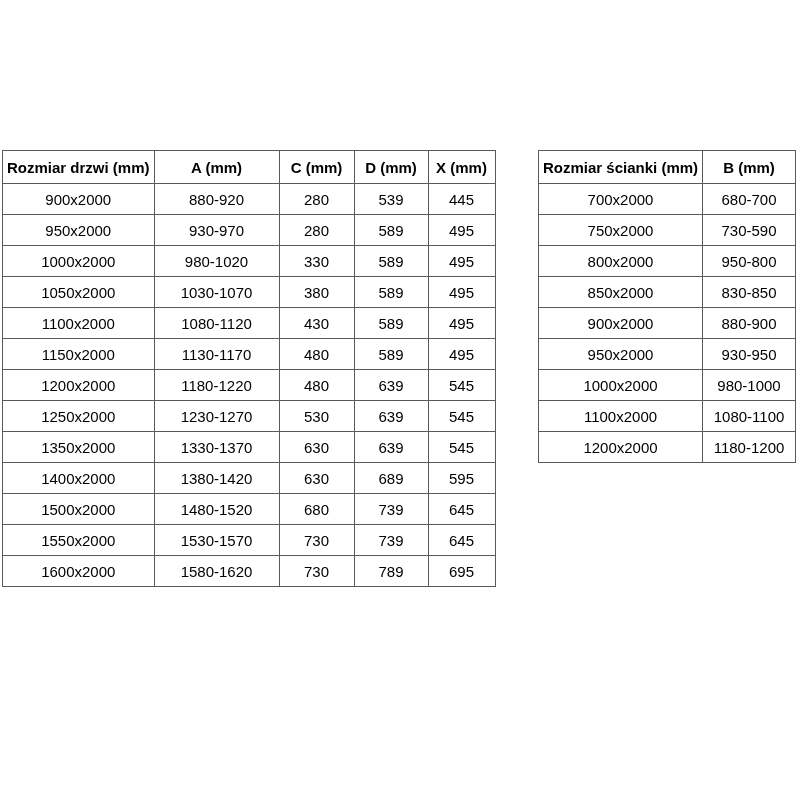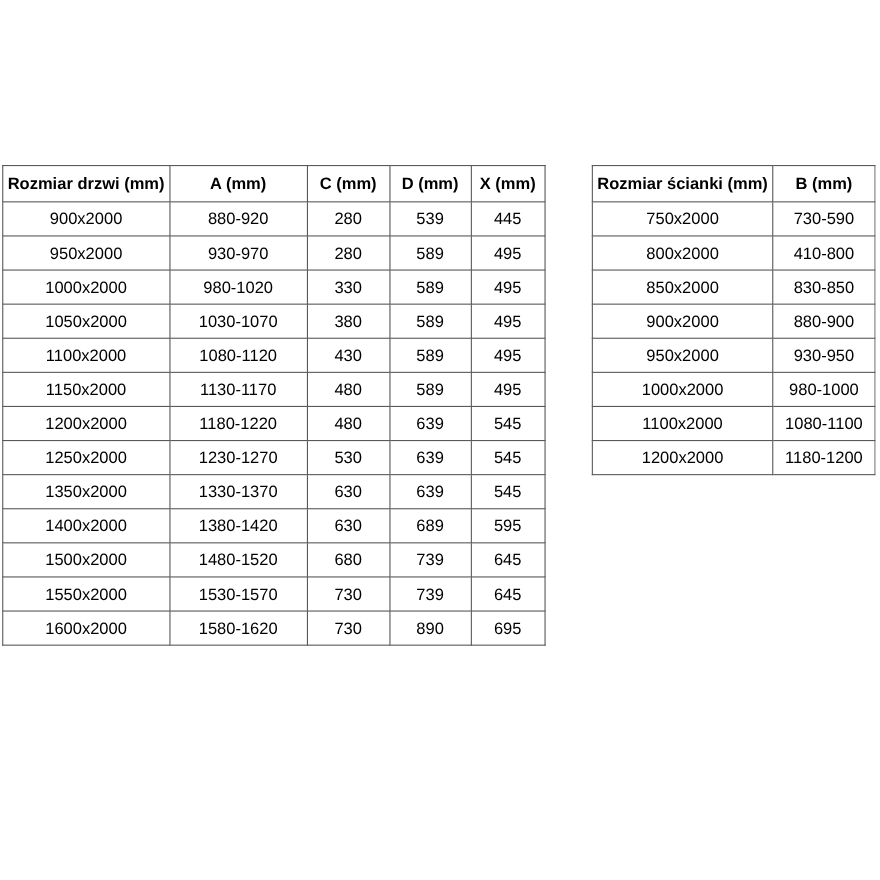--- a/index.html
+++ b/index.html
@@ -151,45 +151,49 @@
           <td>1550x2000</td>
           <td>1530-1570</td>
           <td>730</td>
           <td>739</td>
           <td>645</td>
         </tr>
         <tr>
           <td>1600x2000</td>
           <td>1580-1620</td>
           <td>730</td>
-          <td>890</td>
+          <td>789</td>
           <td>695</td>
         </tr>
       </tbody>
   </table>
 
   <table class="spec" id="wall-table">
     <colgroup>
       <col style="width:139px">
       <col style="width:117px">
     </colgroup>
     <thead>
       <tr>
           <th>Rozmiar ścianki (mm)</th>
           <th>B (mm)</th>
         </tr>
     </thead>
     <tbody>
         <tr>
+          <td>700x2000</td>
+          <td>680-700</td>
+        </tr>
+        <tr>
           <td>750x2000</td>
           <td>730-590</td>
         </tr>
         <tr>
           <td>800x2000</td>
-          <td>410-800</td>
+          <td>950-800</td>
         </tr>
         <tr>
           <td>850x2000</td>
           <td>830-850</td>
         </tr>
         <tr>
           <td>900x2000</td>
           <td>880-900</td>
         </tr>
         <tr>

